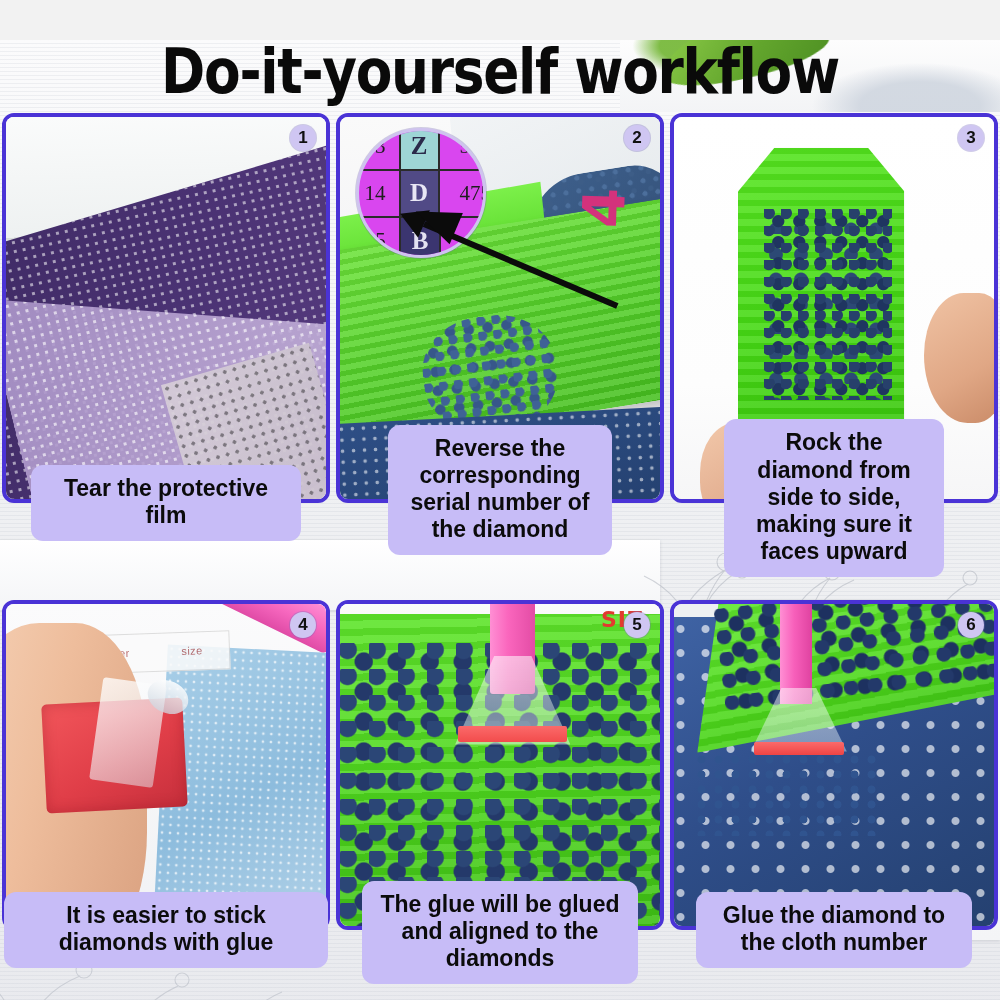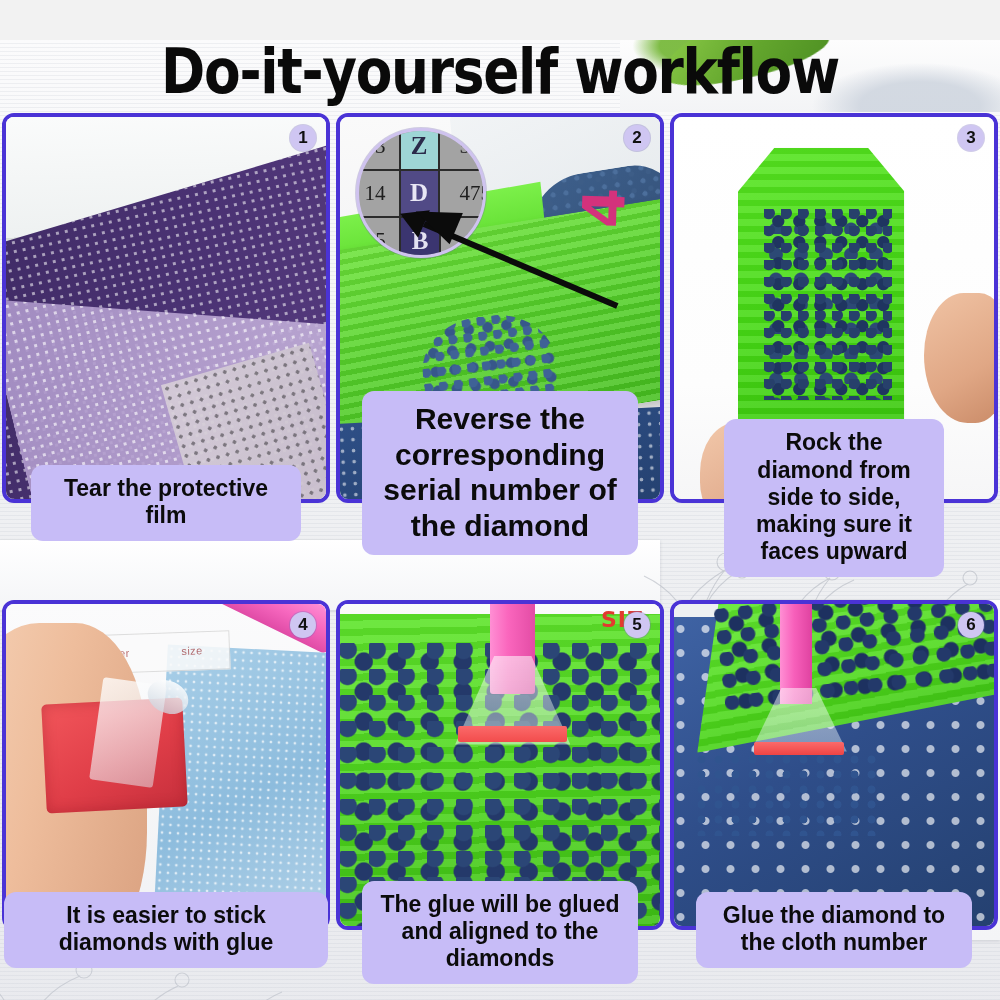--- a/index.html
+++ b/index.html
@@ -206,21 +206,21 @@
       radial-gradient(circle at 26% 28%, #3f6296 0 30%, rgba(0,0,0,0) 34%),
       radial-gradient(circle at 70% 60%, #37578a 0 28%, rgba(0,0,0,0) 32%);
     background-size: 15px 15px, 19px 19px;
     transform: rotate(-7deg);
     border-radius: 45%;
   }
   .p2-mag {
     position:absolute; left:5%; top:3%; width:130px; height:130px;
     border-radius:50%;
     border:3px solid #cfc3ef;
-    background:#a3a3a3;
+    background:#d946ef;
     overflow:hidden;
     box-shadow:0 0 0 1px rgba(110,100,170,.3);
     z-index:6;
     text-align:center;
   }
   .mag-table { position:absolute; inset:-8px; display:flex; flex-direction:column; }
   .mag-row { flex:1; display:flex; border-bottom:2px solid #2b2b2b; }
   .mag-row:last-child{border-bottom:none;}
   .mag-c1 { width:36%; border-right:2px solid #2b2b2b; display:flex; align-items:center; justify-content:center;
             font-family:"Liberation Serif","DejaVu Serif",serif; font-size:21px; color:#1e1e1e; }
@@ -501,21 +501,21 @@
           </div>
           <div class="mag-row">
             <div class="mag-c1">15</div>
             <div class="mag-c2">B</div>
             <div class="mag-c3">82</div>
           </div>
         </div>
       </div>
     </div>
     <div class="badge">2</div>
-    <div class="caption" style="bottom:-56px; width:276px; font-size:30px;">Reverse the corresponding serial number of the diamond</div>
+    <div class="caption" style="bottom:-56px; width:224px; font-size:23px;">Reverse the corresponding serial number of the diamond</div>
   </div>
 
   <div class="panel" style="left:670px; top:73px; width:328px; height:390px;">
     <div class="photo">
       <div class="p3-bg"></div>
       <div class="p3-tray"></div>
       <div class="p3-gems"></div>
       <div class="p3-finger-r"></div>
       <div class="p3-finger-l"></div>
     </div>

